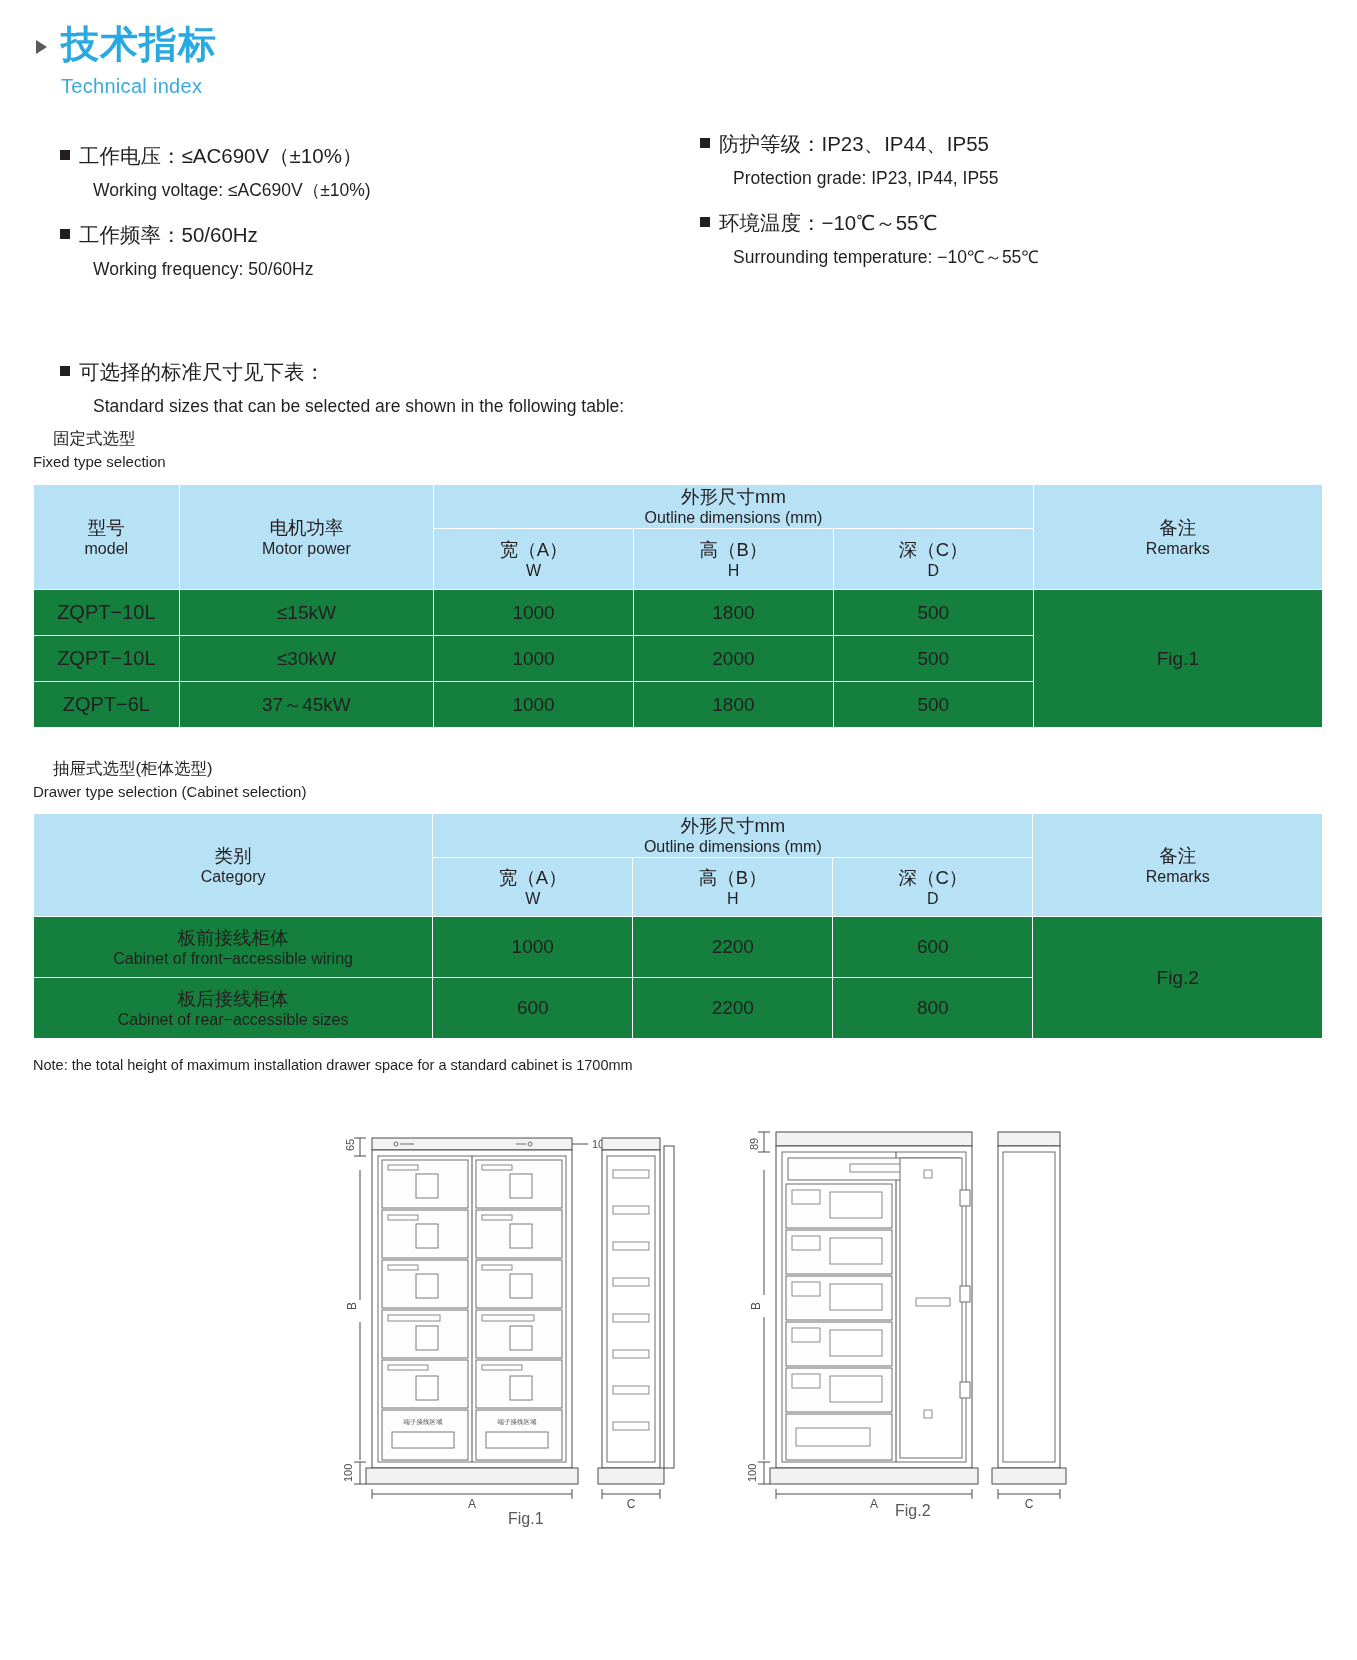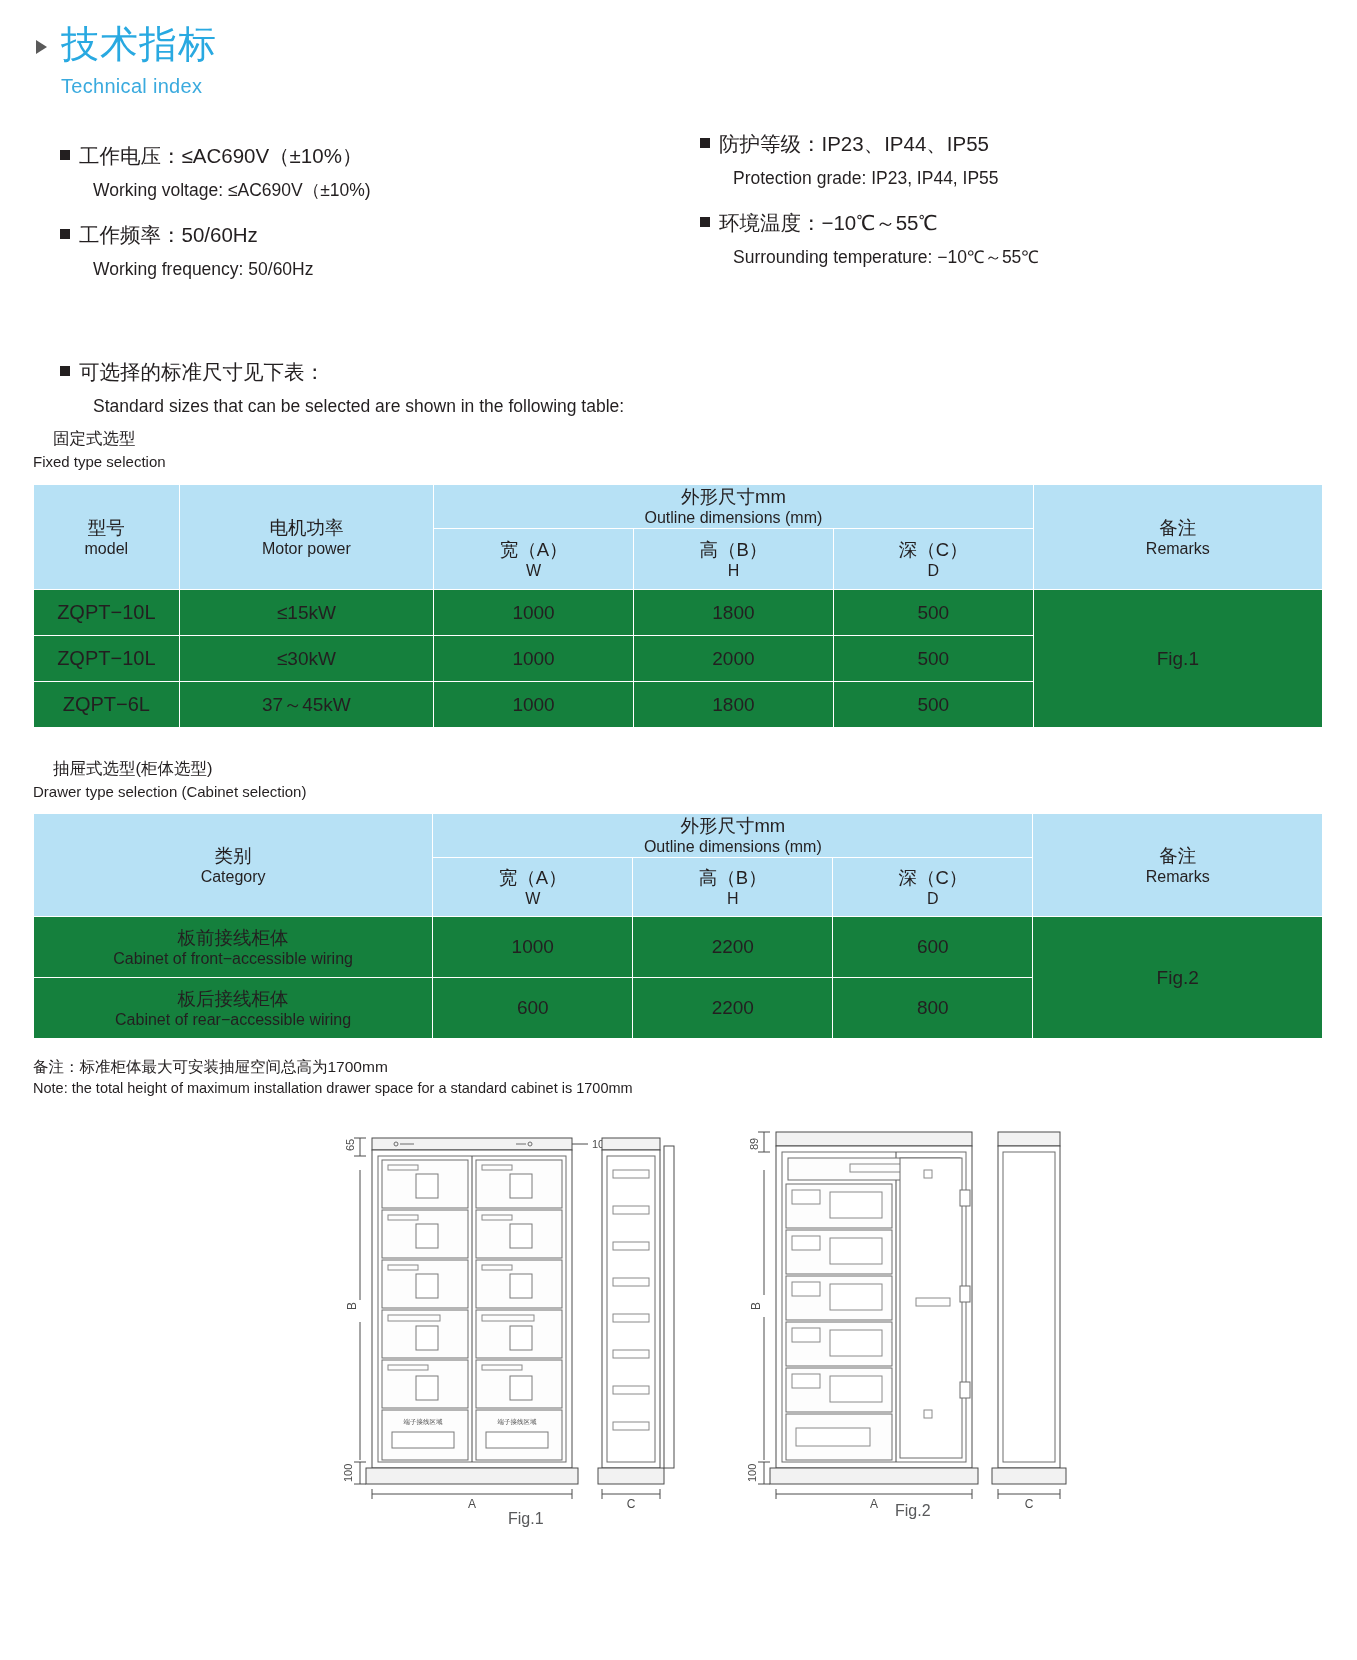--- a/index.html
+++ b/index.html
@@ -38,20 +38,21 @@
     border-top: 7px solid transparent;
     border-bottom: 7px solid transparent;
     margin-right: 14px;
     margin-top: 4px;
   }
   .title-cn {
     font-size: 38px;
     color: #29a9e1;
     letter-spacing: 1px;
     line-height: 1.1;
+    font-weight: bold;
   }
   .title-en {
     font-size: 20px;
     color: #3aaade;
     margin-left: 25px;
     margin-top: 9px;
     letter-spacing: 0.3px;
   }
 
   
@@ -314,31 +315,30 @@
         <span class="cell-en">Cabinet of front−accessible wiring</span>
       </td>
       <td class="td-body cell-1line">1000</td>
       <td class="td-body cell-1line">2200</td>
       <td class="td-body cell-1line">600</td>
       <td class="td-body cell-1line" rowspan="2">Fig.2</td>
     </tr>
     <tr>
       <td class="td-body" style="height:60px;">
         <span class="cell-cn">板后接线柜体</span>
-        <span class="cell-en">Cabinet of rear−accessible wiring</span>
+        <span class="cell-en">Cabinet of rear−accessible sizes</span>
       </td>
       <td class="td-body cell-1line">600</td>
       <td class="td-body cell-1line">2200</td>
       <td class="td-body cell-1line">800</td>
     </tr>
   </tbody>
     </table>
 
   <div class="note" style="top:1055px;">
-    <span class="cn">备注：标准柜体最大可安装抽屉空间总高为1700mm</span>
     <span class="en">Note: the total height of maximum installation drawer space for a standard cabinet is 1700mm</span>
   </div>
 
   <div class="drawings">
     <svg width="1010" height="440" viewBox="0 0 1010 440">
       <g stroke="#4d4d4d" fill="none" stroke-width="1">
 
         <g>
 
           <rect x="42" y="28" width="200" height="12" fill="#f2f2f2"></rect>

